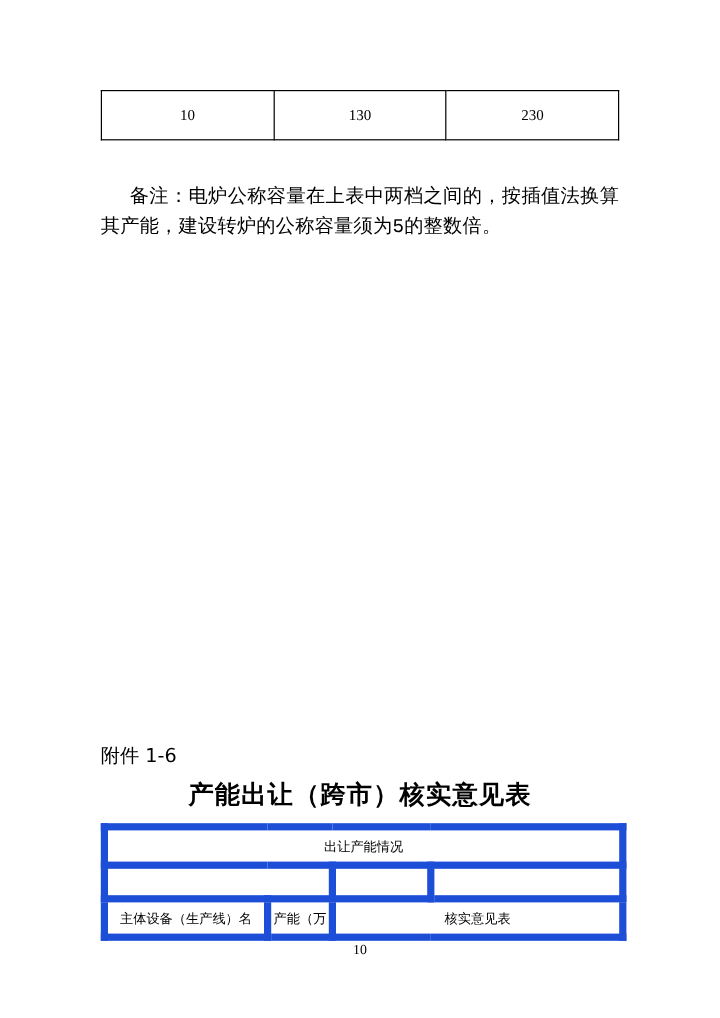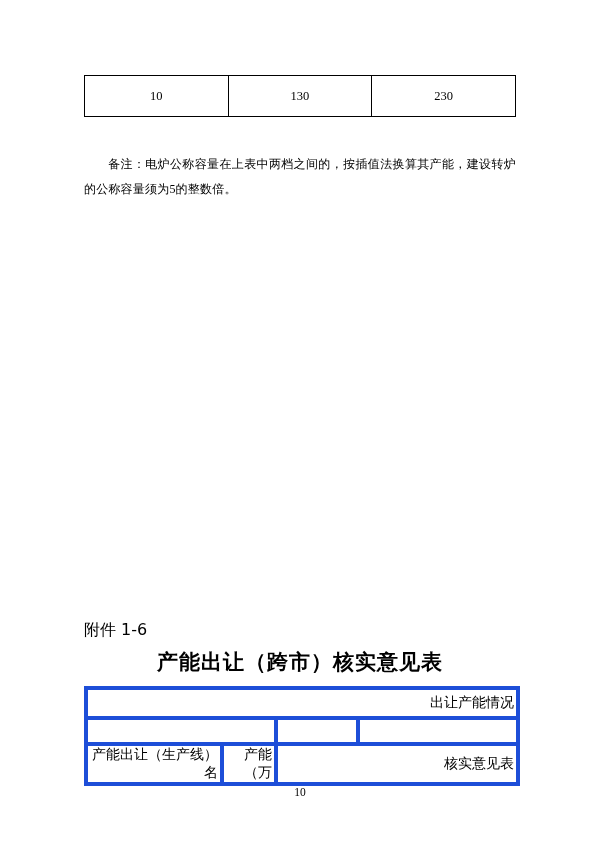--- a/index.html
+++ b/index.html
@@ -40,24 +40,24 @@
     font-size: 12.5px;
     font-family: "Liberation Serif", "DejaVu Serif", serif;
   }
 
   
   .note {
     position: absolute;
     left: 84px;
     top: 152px;
     width: 432px;
-    font-size: 12px;
+    font-size: 16px;
     line-height: 25px;
     text-align: justify;
-    font-family: Liberation Serif, serif;
+    font-family: Liberation Mono, monospace;
     letter-spacing: 0.2px;
   }
   .note .indent {
     display: inline-block;
     width: 24px;
   }
 
   
   .attach-label {
     position: absolute;
@@ -81,25 +81,25 @@
   
   .form-table {
     position: absolute;
     left: 84px;
     top: 686px;
     width: 432px;
     border-collapse: collapse;
     table-layout: fixed;
   }
   .form-table td {
-    border: 4px solid #1d4ed8;
+    border: 6px solid #1d4ed8;
     height: 24px;
-    text-align: right;
+    text-align: center;
     vertical-align: middle;
-    font-size: 14px;
+    font-size: 11px;
     font-family: "DejaVu Sans", "Liberation Sans", sans-serif;
     padding: 0 2px;
   }
   .form-table td.tall {
     height: 26px;
   }
   .form-table td.blank {
     height: 22px;
   }
 
@@ -145,21 +145,21 @@
     <tbody>
       <tr>
         <td class="tall" colspan="4">出让产能情况</td>
       </tr>
       <tr>
         <td class="blank" colspan="2"></td>
         <td class="blank"></td>
         <td class="blank"></td>
       </tr>
       <tr>
-        <td class="tall">产能出让（生产线）名</td>
+        <td class="tall">主体设备（生产线）名</td>
         <td class="tall">产能（万</td>
         <td class="tall" colspan="2">核实意见表</td>
       </tr>
     </tbody>
   </table>
 
   <div class="page-number">10</div>
 
 </div>
 

